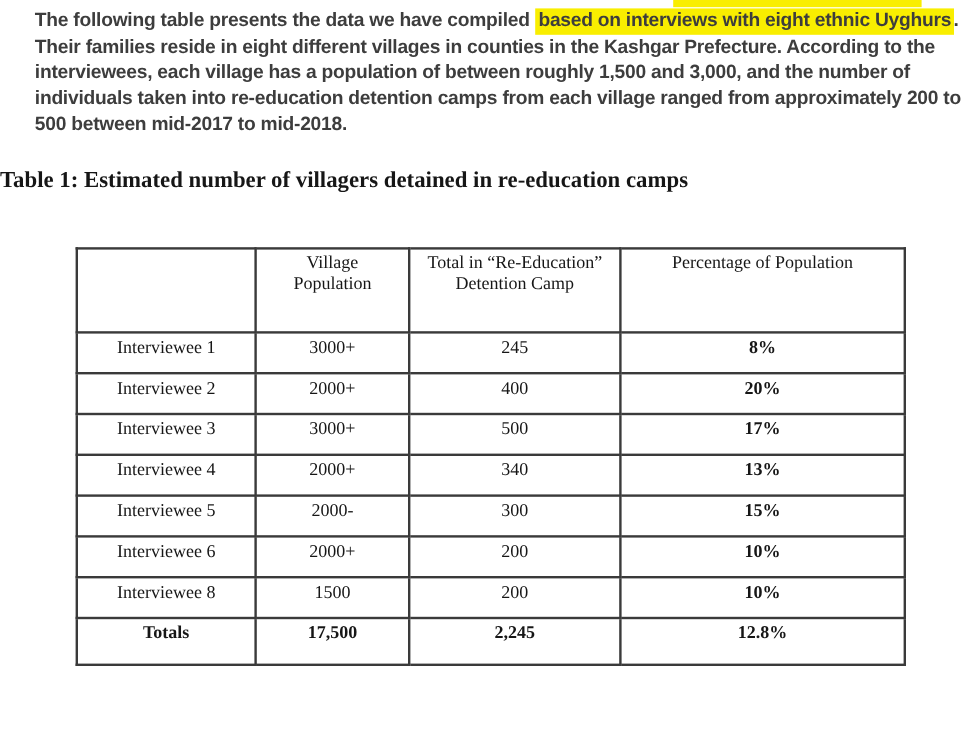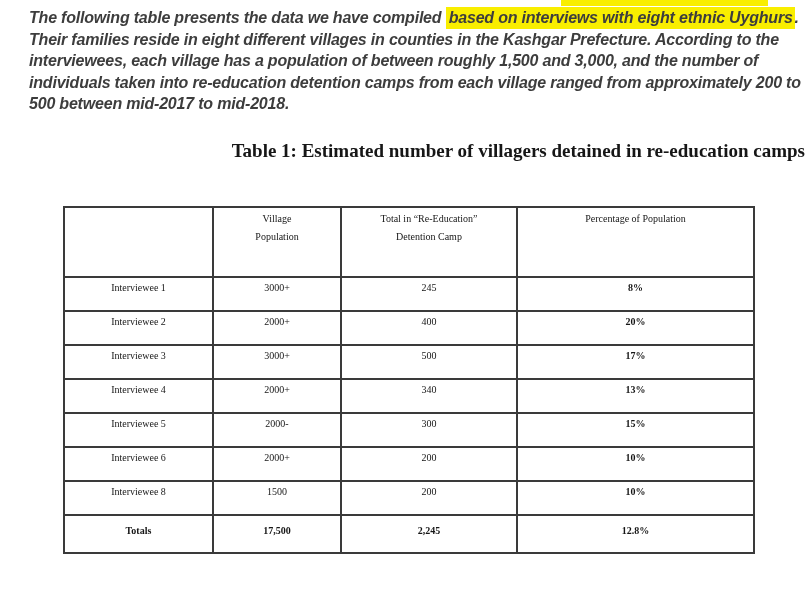--- a/index.html
+++ b/index.html
@@ -11,39 +11,39 @@
     position: absolute; left: 561px; top: 0; width: 207px; height: 6px;
     background: #f9ee00;
   }
 
   
   .intro {
     position: absolute; left: 29px; top: 7px; width: 760px;
     font-size: 16px; line-height: 21.5px; letter-spacing: -0.2px;
     color: #3d3d3d; font-weight: 600;
   }
-  .intro .line { white-space: nowrap; font-style: italic; }
+  .intro .line { white-space: nowrap; }
   .intro mark {
     background: #f9ee00; color: #3d3d3d;
     padding: 2px 2px 3px 3px;
   }
 
   
   .tbl-title {
     position: absolute; left: 0; top: 139px; width: 805px;
-    text-align: right;
+    text-align: left;
     font-family: "Liberation Serif", serif; font-weight: bold;
     font-size: 19px; line-height: 23px; color: #161616;
   }
 
   
   table.data {
     position: absolute; left: 63px; top: 206px; width: 690px;
     border-collapse: collapse; table-layout: fixed;
-    font-family: "Liberation Serif", serif; font-size: 10px; color: #161616;
+    font-family: "Liberation Serif", serif; font-size: 15px; color: #161616;
   }
   table.data th, table.data td {
     border: 2px solid #3a3a3a; text-align: center; overflow: hidden;
   }
   table.data th {
     height: 70px; vertical-align: top; padding-top: 2px;
     font-weight: normal; white-space: pre-line; line-height: 18px;
   }
   table.data td {
     height: 34px; vertical-align: top; padding-top: 4px;

